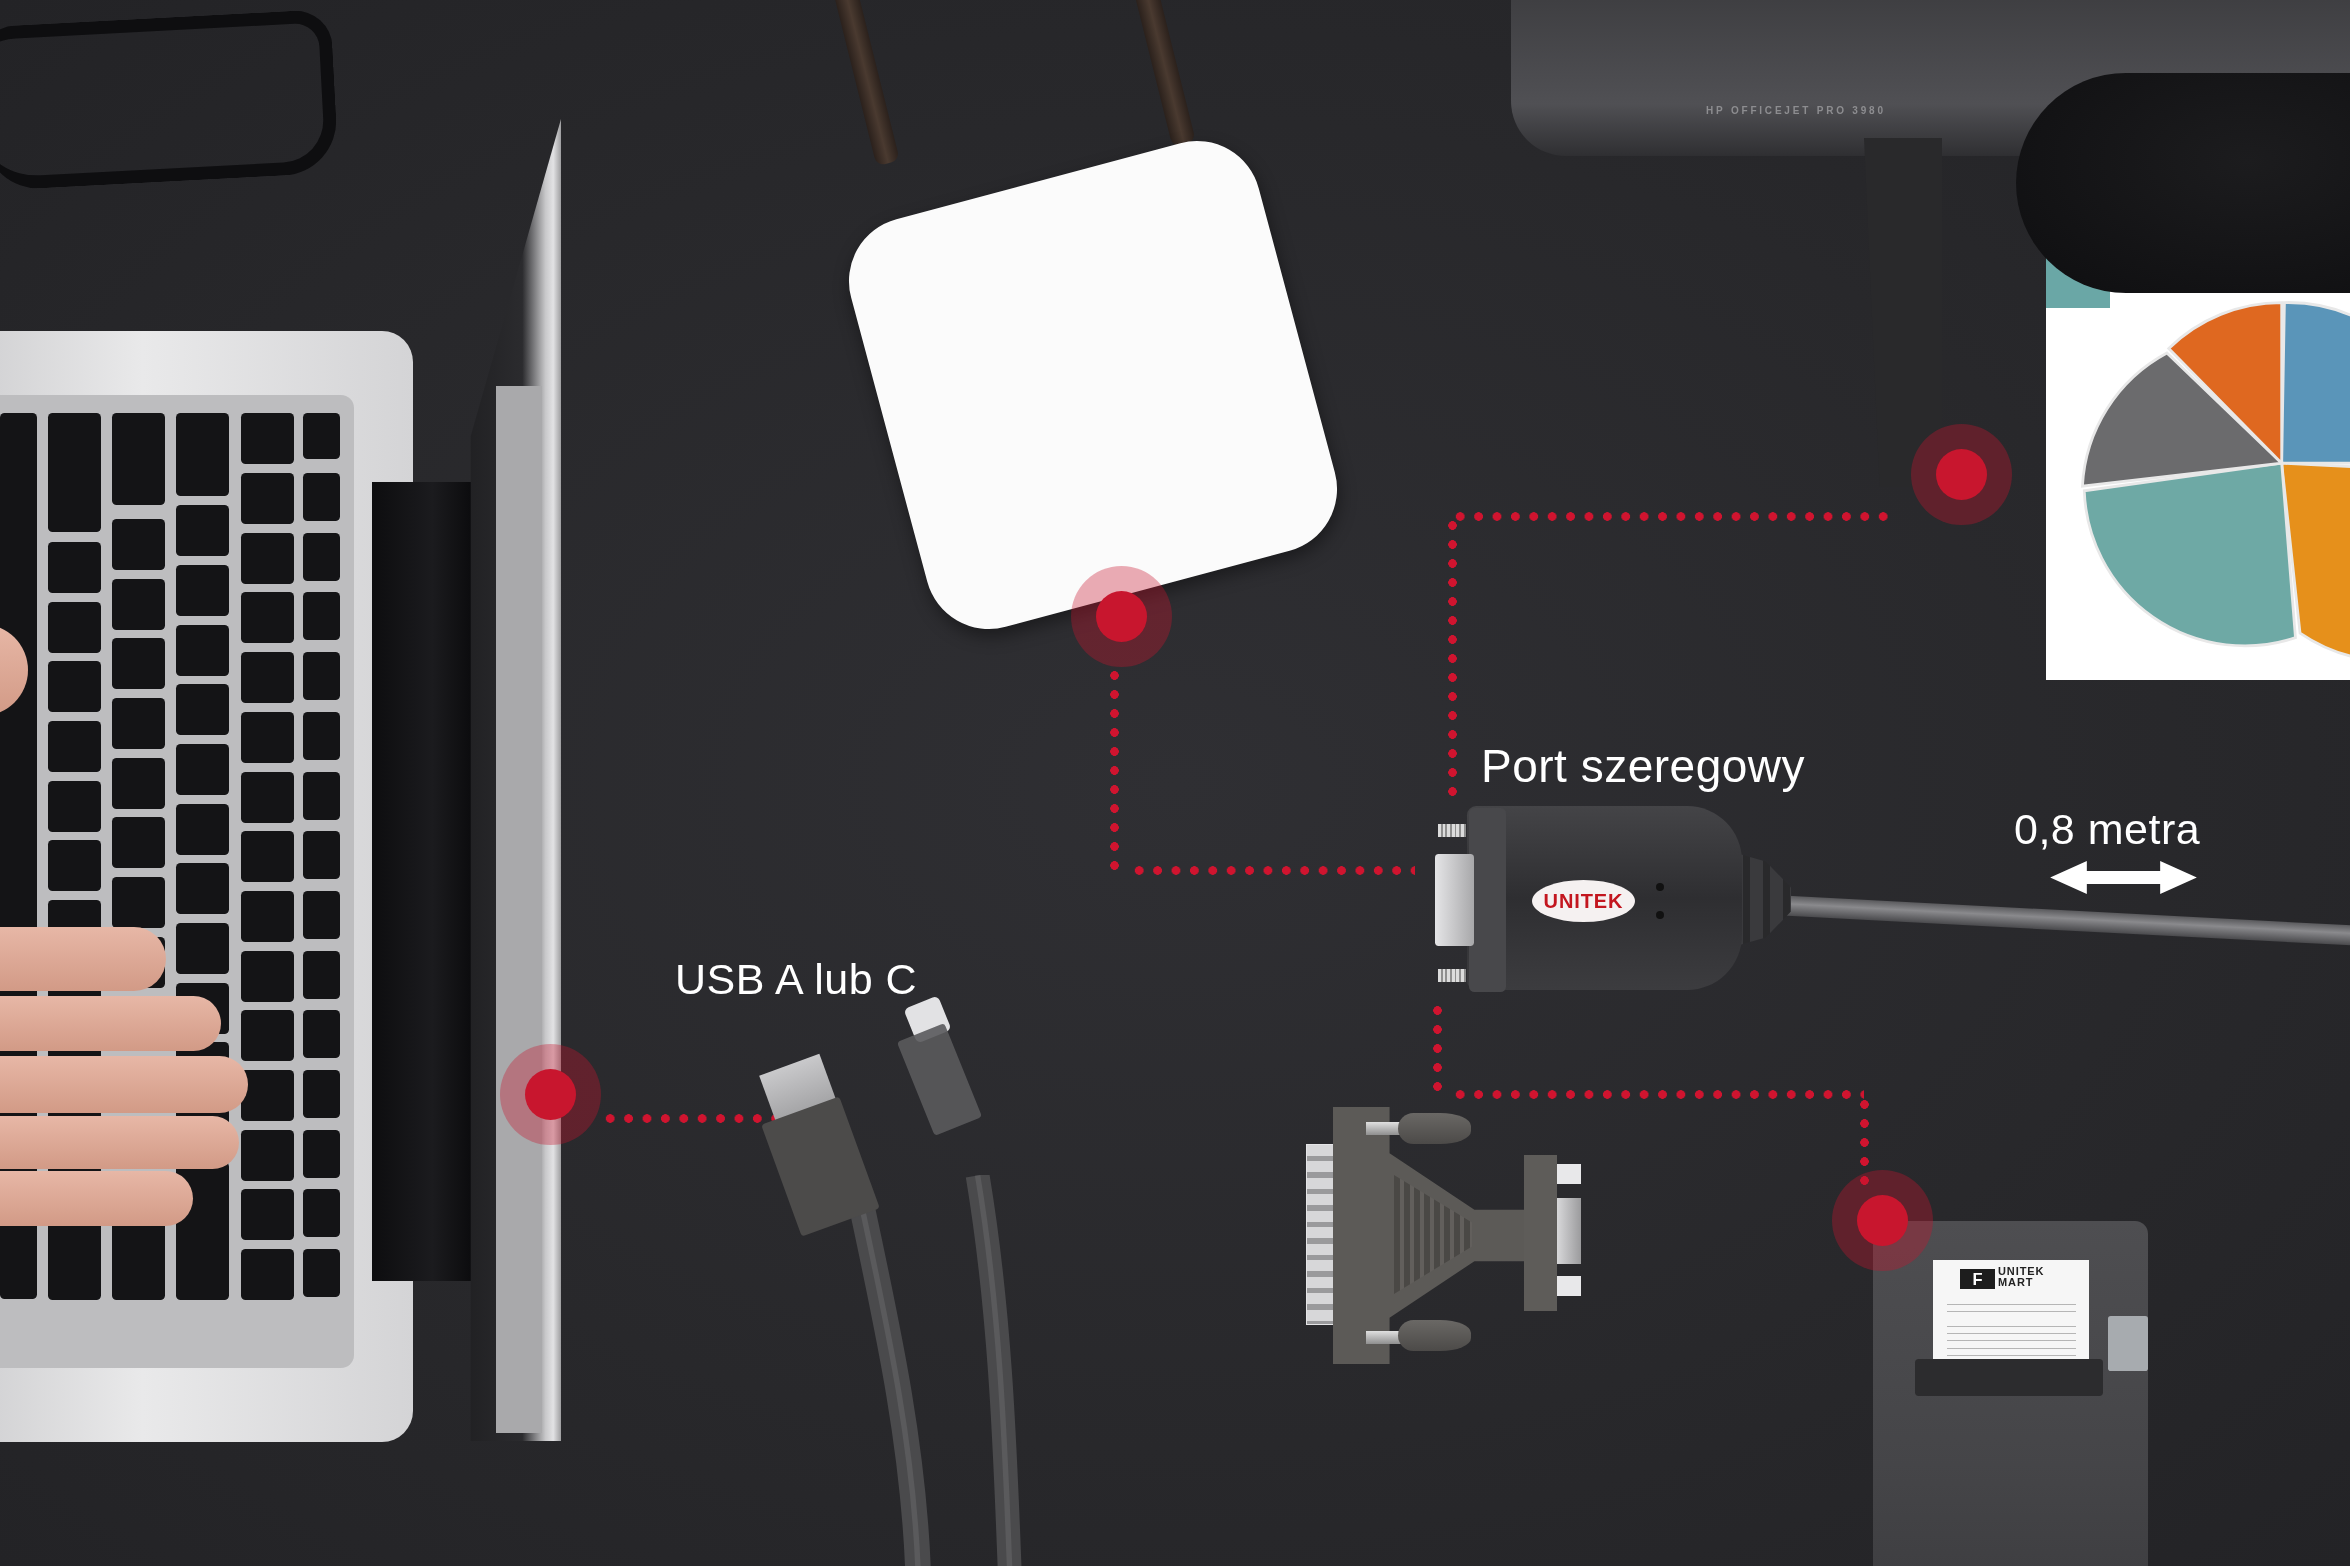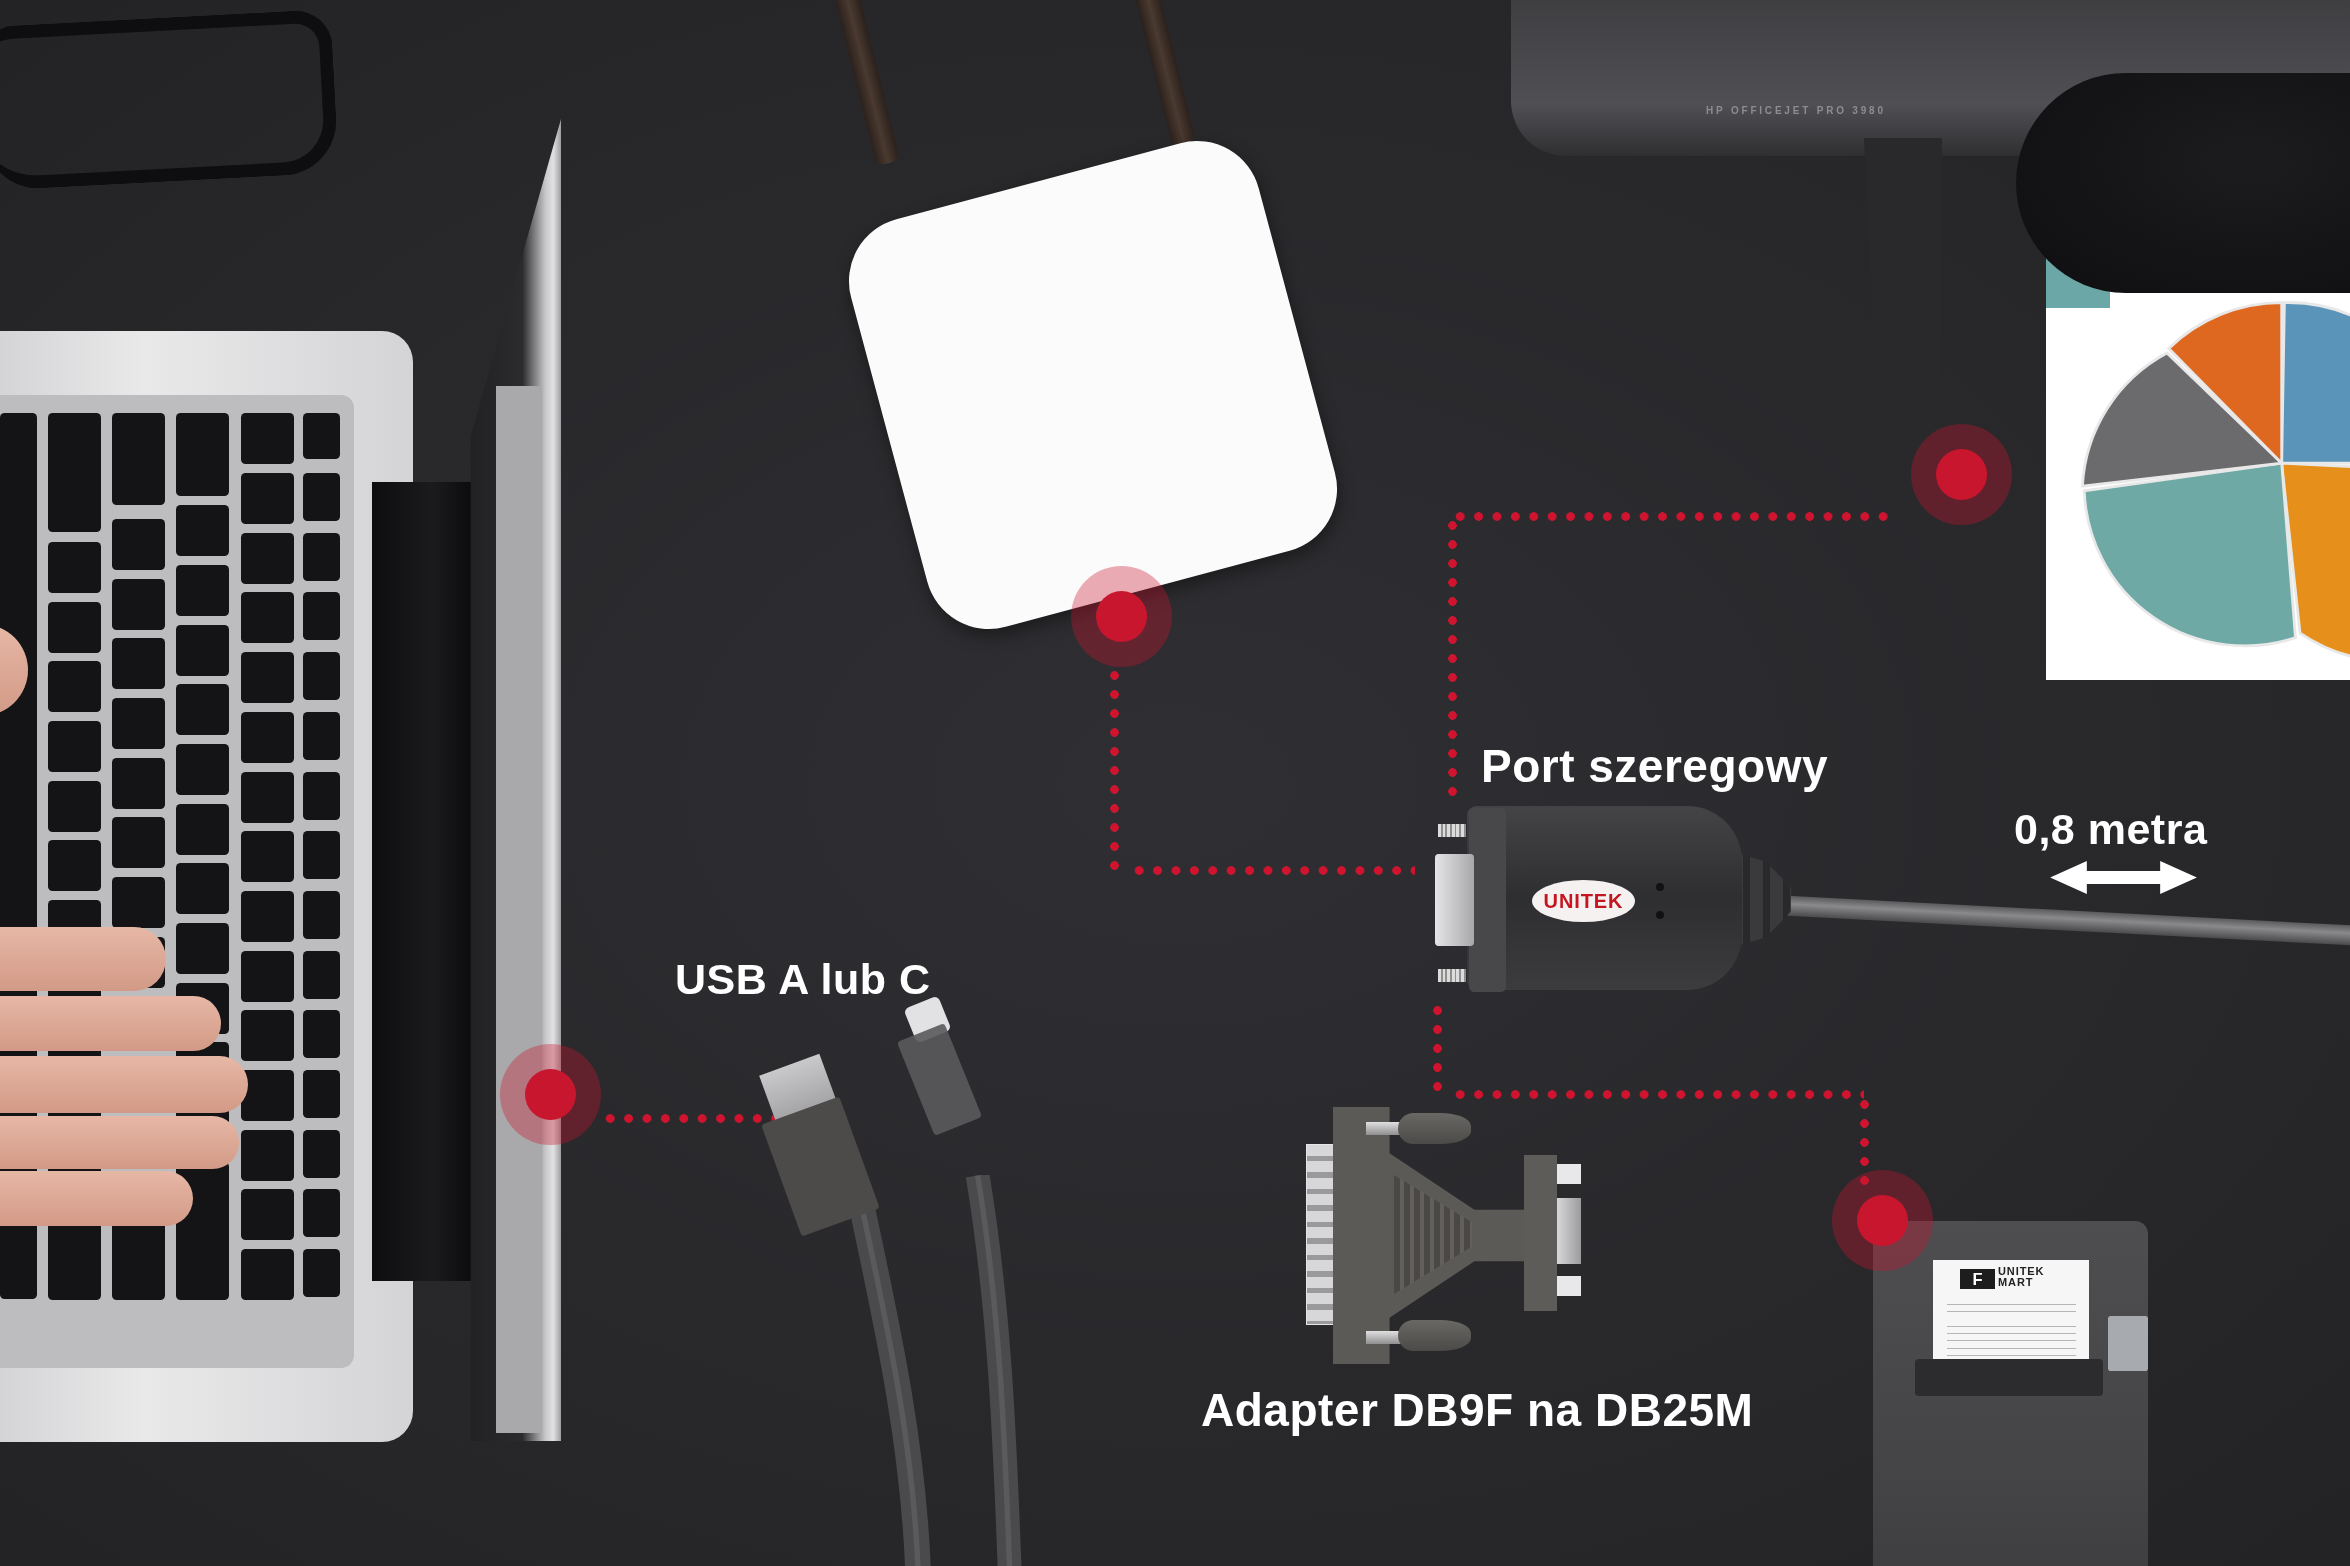--- a/index.html
+++ b/index.html
@@ -1,19 +1,19 @@
 <!DOCTYPE html>
 <html style="font-size:14.7px"><head>
 <meta charset="utf-8">
 <style>
   html, body { margin: 0; padding: 0; }
   body { width: 2351px; height: 1567px; overflow: hidden; background: #2a2a2d; position: relative; font-family: "Liberation Sans", "DejaVu Sans", sans-serif; }
   .scene { position: absolute; left: 0; top: 0; width: 2351px; height: 1567px; background: radial-gradient(ellipse at 50% 50%, #2f2f33 0%, #28282b 60%, #232326 100%); overflow: hidden; }
   .abs { position: absolute; }
-  .label { position: absolute; color: #ffffff; font-size: 46px; white-space: nowrap; letter-spacing: 0.5px; font-weight: 700; }
+  .label { position: absolute; color: #ffffff; font-size: 46px; white-space: nowrap; letter-spacing: 0.5px; font-weight: 400; }
   .marker { position: absolute; width: 101px; height: 101px; margin-left: -51px; margin-top: -51px; border-radius: 50%; background: rgba(200, 20, 45, 0.35); }
   .marker::after { content: ""; position: absolute; left: 25px; top: 25px; width: 51px; height: 51px; border-radius: 50%; background: #c8162e; }
   .dots-h { position: absolute; height: 9.2px; background-image: radial-gradient(circle, #d0142f 4.1px, transparent 4.6px); background-size: 18.4px 9.2px; background-repeat: repeat-x; }
   .dots-v { position: absolute; width: 9.2px; background-image: radial-gradient(circle, #d0142f 4.1px, transparent 4.6px); background-size: 9.2px 19px; background-repeat: repeat-y; }
   
   .laptop-base { position: absolute; left: -37px; top: 331px; width: 450px; height: 1111px; background: linear-gradient(90deg, #cfcfd1, #e9e9ea 40%, #d4d4d6); border-radius: 0 31px 31px 0; }
   .keyboard { position: absolute; left: 0; top: 395px; width: 354px; height: 973px; background: #bdbdbf; border-radius: 0 13px 13px 0; }
   .key { position: absolute; background: #141416; border-radius: 4.6px; }
   .hinge { position: absolute; left: 372px; top: 482px; width: 101px; height: 799px; background: linear-gradient(90deg, #0d0d0f, #1b1b1e 60%, #0b0b0d); }
   .lid { position: absolute; left: 432px; top: 119px; width: 129px; height: 1322px; background: linear-gradient(90deg, #1a1a1c, #2b2b2e 70%, #c8c8ca 88%, #e2e2e4 94%, #9e9ea0); clip-path: polygon(30% 24%, 100% 0, 100% 100%, 30% 100%); }
@@ -243,15 +243,14 @@
   <div class="marker" style="left:1962px;top:475px;"></div>
   <div class="marker" style="left:551px;top:1095px;"></div>
   <div class="marker" style="left:1883px;top:1221px;"></div>
 
   <div class="label" style="left:1481px;top:739px;">Port szeregowy</div>
   <div class="label" style="left:2014px;top:805px;font-size:43px;">0,8 metra</div>
   <svg class="arrow" viewBox="0 0 160 36">
     <polygon points="0,18 40,0 40,11 120,11 120,0 160,18 120,36 120,25 40,25 40,36" fill="#ffffff"></polygon>
   </svg>
   <div class="label" style="left:675px;top:955px;font-size:43px;">USB A lub C</div>
-  <div class="label" style="left:1201px;top:1383px;">Adapter DB9F na DB25M</div>
 </div>
 
 
 </body></html>

